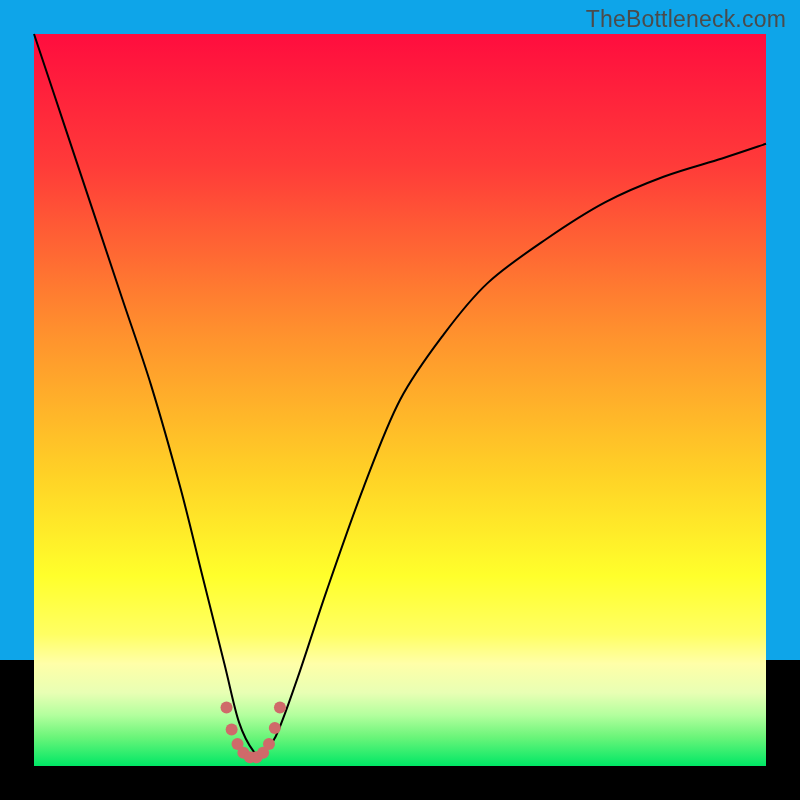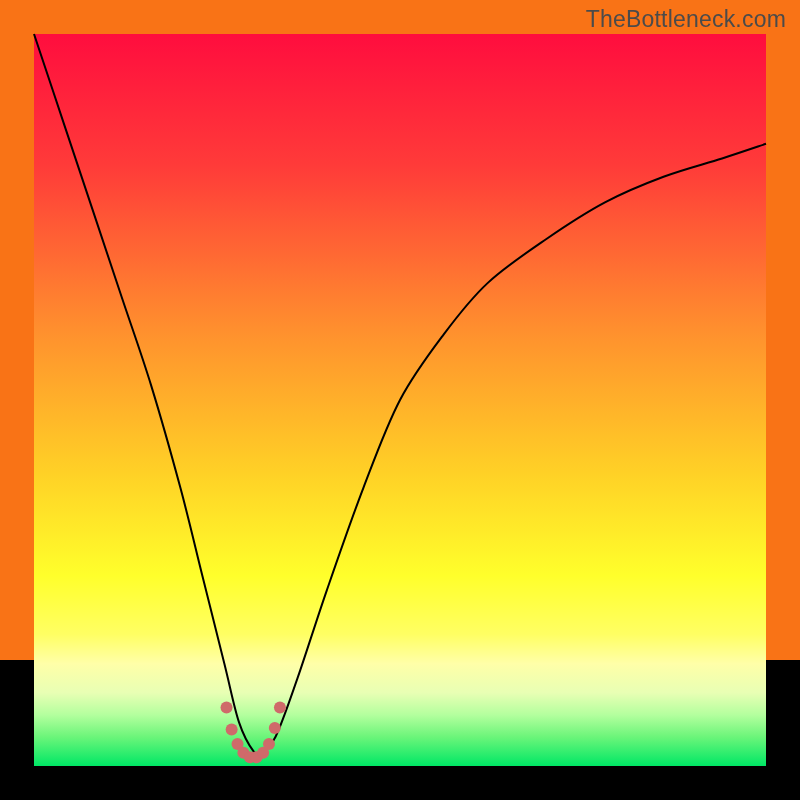--- a/index.html
+++ b/index.html
@@ -10,21 +10,21 @@
     background: #000;
     overflow: hidden;
     font-family: Arial, Helvetica, sans-serif;
   }
   .frame {
     position: absolute;
     left: 0;
     top: 0;
     width: 800px;
     height: 660px;
-    background: #f97316;
+    background: #0ea5e9;
   }
   .plot {
     position: absolute;
     left: 34px;
     top: 34px;
     width: 732px;
     height: 732px;
     
   }
   .watermark {

